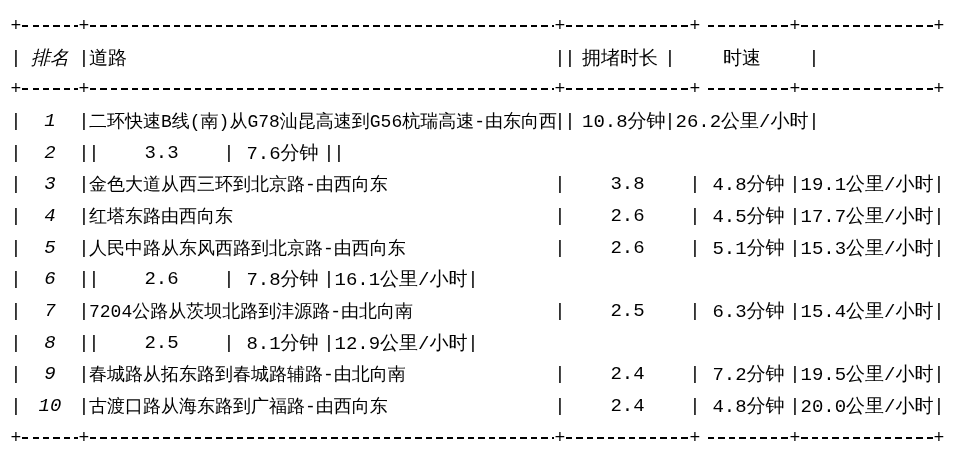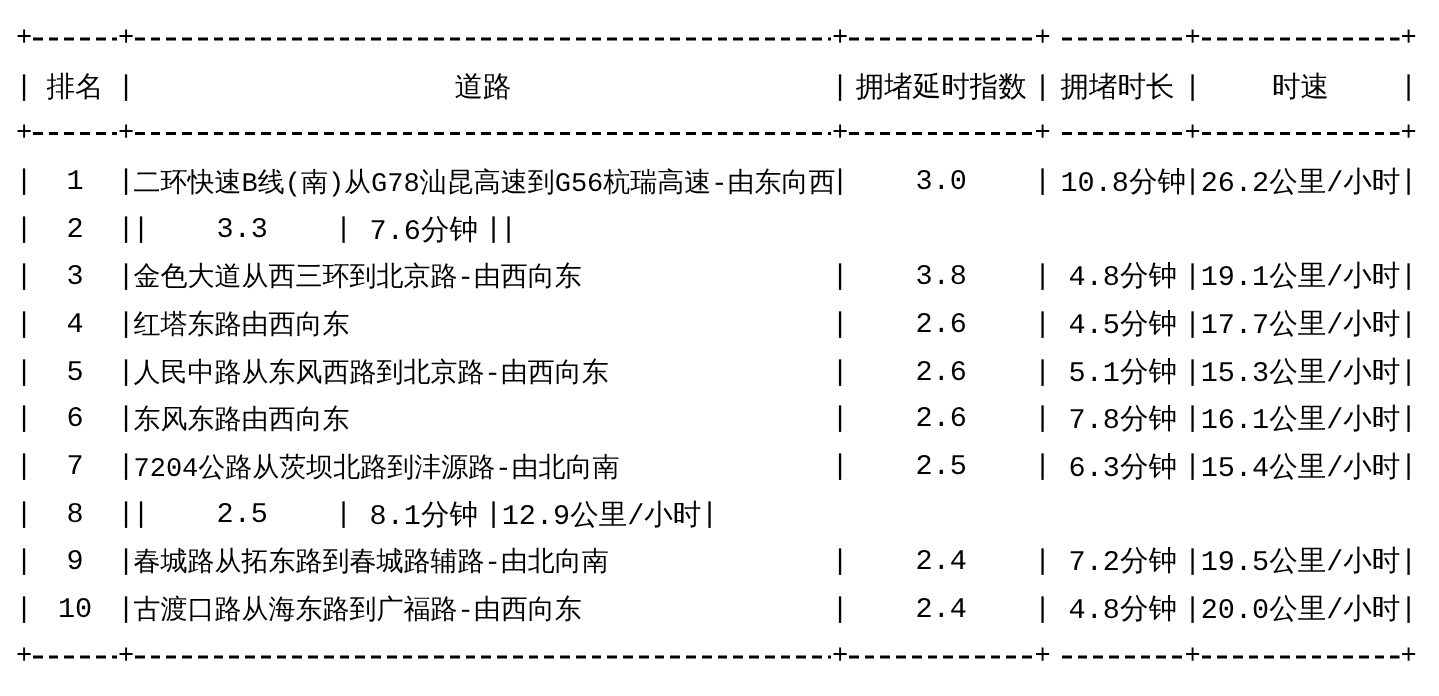--- a/index.html
+++ b/index.html
@@ -20,26 +20,26 @@
     padding-left:11px;
     font-size:19px;
     white-space:nowrap;
   }
   .sep{
     flex:0 0 10px;width:10px;
     display:flex;align-items:center;justify-content:center;
     font-size:19px;
   }
   .cell{box-sizing:border-box;overflow:visible;}
-  .c1{flex:0 0 58px;width:58px;text-align:center;}
+  .c1{flex:0 0 58px;width:58px;text-align:center;font-style:italic;}
   .c2{flex:0 0 466px;width:466px;text-align:left;font-size:18px;}
   .c3{flex:0 0 125px;width:125px;text-align:center;}
   .c4{flex:0 0 90px;width:90px;text-align:center;padding-left:7px;}
   .c5{flex:0 0 134px;width:134px;text-align:center;}
-  .hdr .c2,.hdr .c4{text-align:center;padding-left:0;font-size:19px;}
+  .hdr .c2,.hdr .c4{padding-left:0;font-size:19px;}
   .border-line .cell{display:flex;align-items:center;}
   .dash{
     height:2px;width:100%;margin:0 1px;
     background:repeating-linear-gradient(90deg,#000 0 6.5px,transparent 6.5px 10.5px);
   }
   .corner{font-size:18px;}
 </style>
 </head>
 <body>
 
@@ -68,21 +68,20 @@
       </div>
     <span class="sep corner">+</span>
   </div>
 
   <div class="line hdr">
     <span class="sep">|</span>
     <div class="cell c1">排名</div>
     <span class="sep">|</span>
     <div class="cell c2">道路</div>
     <span class="sep">|</span>
-    <div class="cell c3">拥堵延时指数</div>
     <span class="sep">|</span>
     <div class="cell c4">拥堵时长</div>
     <span class="sep">|</span>
     <div class="cell c5">时速</div>
     <span class="sep">|</span>
   </div>
 
   <div class="line border-line">
     <span class="sep corner">+</span>
     <div class="cell c1">
@@ -107,21 +106,20 @@
     <span class="sep corner">+</span>
   </div>
 
   <div>
   <div class="line row">
     <span class="sep">|</span>
     <div class="cell c1">1</div>
     <span class="sep">|</span>
     <div class="cell c2">二环快速B线(南)从G78汕昆高速到G56杭瑞高速-由东向西</div>
     <span class="sep">|</span>
-    <div class="cell c3">3.0</div>
     <span class="sep">|</span>
     <div class="cell c4">10.8分钟</div>
     <span class="sep">|</span>
     <div class="cell c5">26.2公里/小时</div>
     <span class="sep">|</span>
   </div>
 
   <div class="line row">
     <span class="sep">|</span>
     <div class="cell c1">2</div>
@@ -173,21 +171,20 @@
     <div class="cell c4">5.1分钟</div>
     <span class="sep">|</span>
     <div class="cell c5">15.3公里/小时</div>
     <span class="sep">|</span>
   </div>
 
   <div class="line row">
     <span class="sep">|</span>
     <div class="cell c1">6</div>
     <span class="sep">|</span>
-    <div class="cell c2">东风东路由西向东</div>
     <span class="sep">|</span>
     <div class="cell c3">2.6</div>
     <span class="sep">|</span>
     <div class="cell c4">7.8分钟</div>
     <span class="sep">|</span>
     <div class="cell c5">16.1公里/小时</div>
     <span class="sep">|</span>
   </div>
 
   <div class="line row">

